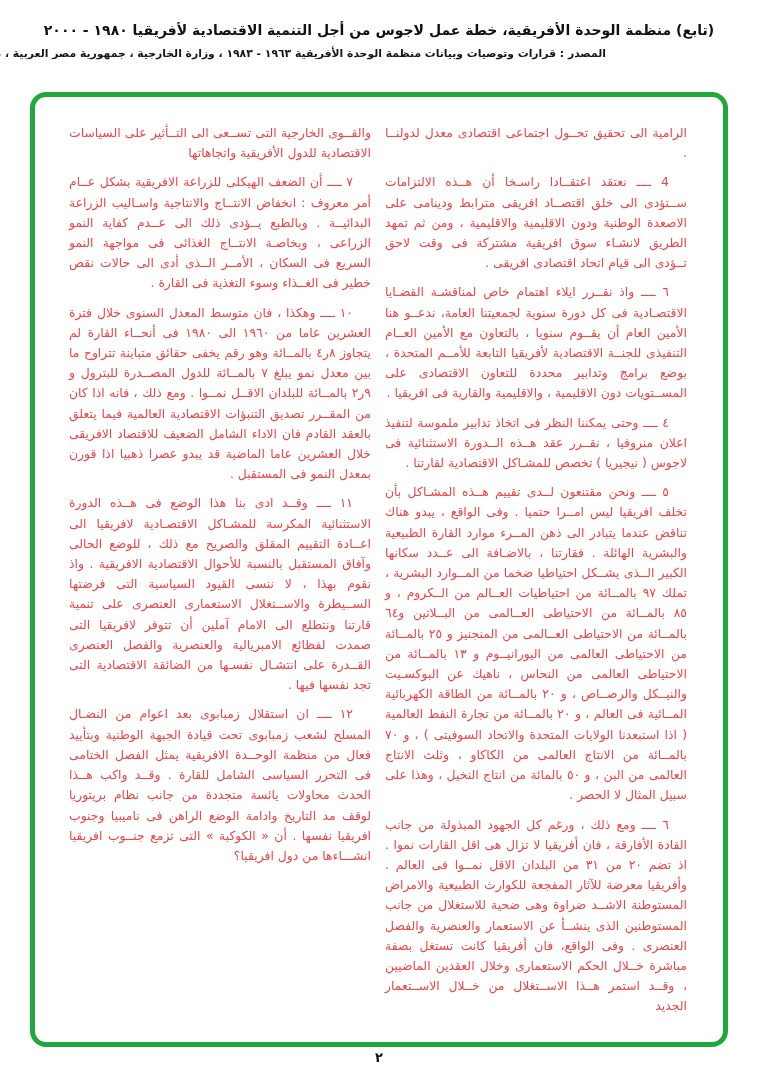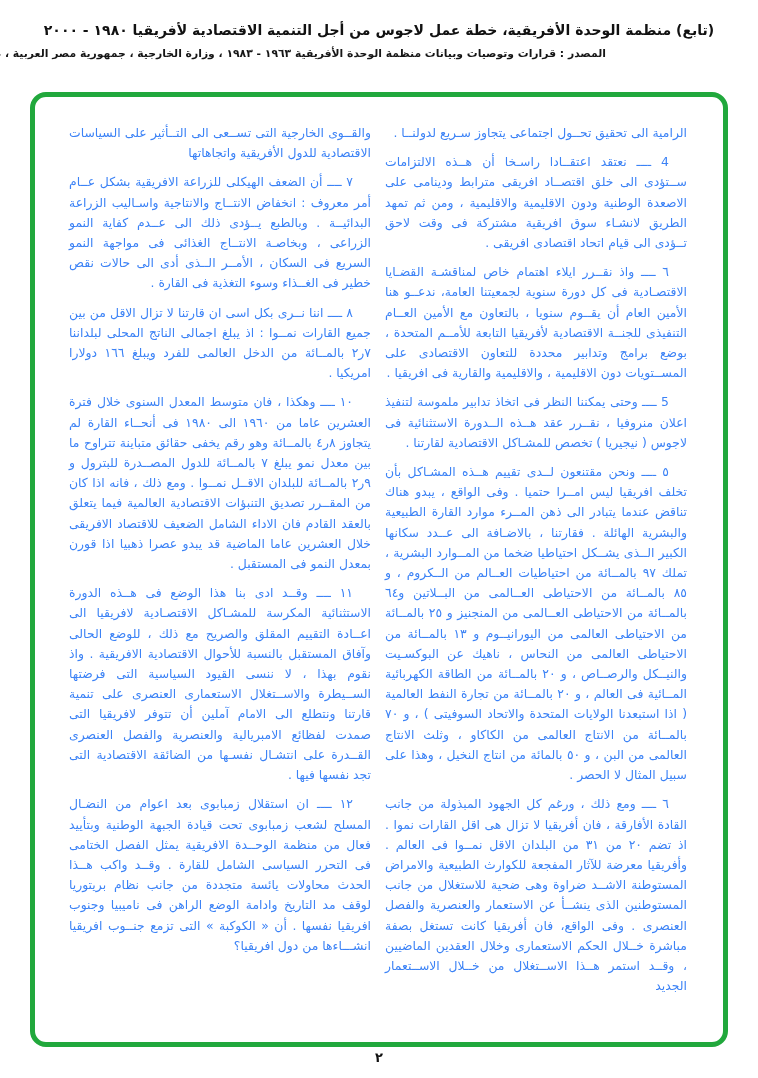--- a/index.html
+++ b/index.html
@@ -23,51 +23,50 @@
     box-sizing:border-box;border:5px solid var(--green,#21a83c);
     border-radius:16px;padding:26px 36px 10px 36px;overflow:hidden;
     background:#fff;
   }
   .cols{
     direction:rtl;display:flex;gap:14px;align-items:flex-start;
   }
   .col{
     width:302px;flex:0 0 302px;
     font-size:12.4px;line-height:20.2px;text-align:justify;
-    color:#3b82f6;
+    color:#ef4444;
   }
   .col p{margin:0 0 9px 0;text-indent:18px;}
   .col p.cont{text-indent:0;}
   .footer{
     position:absolute;left:0;top:1050px;width:758px;text-align:center;
     font-size:13px;font-weight:bold;color:#111;
   }
 </style>
 </head>
 <body>
 
 <div class="header">
   <div class="title">(تابع) منظمة الوحدة الأفريقية، خطة عمل لاجوس من أجل التنمية الاقتصادية لأفريقيا ١٩٨٠ - ٢٠٠٠</div>
   <div class="source">المصدر : قرارات وتوصيات وبيانات منظمة الوحدة الأفريقية ١٩٦٣ - ١٩٨٣ ، وزارة الخارجية ، جمهورية مصر العربية ، ط ١٩٨٥ ، ص ٧٦٤ - ٨٤٣</div>
 </div>
 
 <div class="frame">
   <div class="cols">
     <div class="col">
-      <p class="cont">الرامية الى تحقيق تحــول اجتماعى يتجاوز سـريع لدولنــا .</p>
+      <p class="cont">الرامية الى تحقيق تحــول اجتماعى اقتصادى معدل لدولنــا .</p>
       <p>4 ــــ نعتقد اعتقــادا راسـخا أن هــذه الالتزامات ســتؤدى الى خلق اقتصــاد افريقى مترابط ودينامى على الاصعدة الوطنية ودون الاقليمية والاقليمية ، ومن ثم تمهد الطريق لانشـاء سوق افريقية مشتركة فى وقت لاحق تــؤدى الى قيام اتحاد اقتصادى افريقى .</p>
       <p>٦ ــــ واذ نقــرر ايلاء اهتمام خاص لمناقشـة القضـايا الاقتصـادية فى كل دورة سنوية لجمعيتنا العامة، ندعــو هنا الأمين العام أن يقــوم سنويا ، بالتعاون مع الأمين العــام التنفيذى للجنــة الاقتصادية لأفريقيا التابعة للأمــم المتحدة ، بوضع برامج وتدابير محددة للتعاون الاقتصادى على المســتويات دون الاقليمية ، والاقليمية والقارية فى افريقيا .</p>
-      <p>5 ــــ وحتى يمكننا النظر فى اتخاذ تدابير ملموسة لتنفيذ اعلان منروفيا ، نقــرر عقد هــذه الــدورة الاستثنائية فى لاجوس ( نيجيريا ) تخصص للمشـاكل الاقتصادية لقارتنا .</p>
+      <p>٤ ــــ وحتى يمكننا النظر فى اتخاذ تدابير ملموسة لتنفيذ اعلان منروفيا ، نقــرر عقد هــذه الــدورة الاستثنائية فى لاجوس ( نيجيريا ) تخصص للمشـاكل الاقتصادية لقارتنا .</p>
       <p>٥ ــــ ونحن مقتنعون لــدى تقييم هــذه المشـاكل بأن تخلف افريقيا ليس امــرا حتميا . وفى الواقع ، يبدو هناك تناقض عندما يتبادر الى ذهن المــرء موارد القارة الطبيعية والبشرية الهائلة . فقارتنا ، بالاضـافة الى عــدد سكانها الكبير الــذى يشــكل احتياطيا ضخما من المــوارد البشرية ، تملك ٩٧ بالمــائة من احتياطيات العــالم من الــكروم ، و ٨٥ بالمــائة من الاحتياطى العــالمى من البــلاتين و٦٤ بالمــائة من الاحتياطى العــالمى من المنجنيز و ٢٥ بالمــائة من الاحتياطى العالمى من اليورانيــوم و ١٣ بالمــائة من الاحتياطى العالمى من النحاس ، ناهيك عن البوكسـيت والنيــكل والرصــاص ، و ٢٠ بالمــائة من الطاقة الكهربائية المــائية فى العالم ، و ٢٠ بالمــائة من تجارة النفط العالمية ( اذا استبعدنا الولايات المتحدة والاتحاد السوفيتى ) ، و ٧٠ بالمــائة من الانتاج العالمى من الكاكاو ، وثلث الانتاج العالمى من البن ، و ٥٠ بالمائة من انتاج النخيل ، وهذا على سبيل المثال لا الحصر .</p>
       <p>٦ ــــ ومع ذلك ، ورغم كل الجهود المبذولة من جانب القادة الأفارقة ، فان أفريقيا لا تزال هى اقل القارات نموا . اذ تضم ٢٠ من ٣١ من البلدان الاقل نمــوا فى العالم . وأفريقيا معرضة للآثار المفجعة للكوارث الطبيعية والامراض المستوطنة الاشــد ضراوة وهى ضحية للاستغلال من جانب المستوطنين الذى ينشــأ عن الاستعمار والعنصرية والفصل العنصرى . وفى الواقع، فان أفريقيا كانت تستغل بصفة مباشرة خــلال الحكم الاستعمارى وخلال العقدين الماضيين ، وقــد استمر هــذا الاســتغلال من خــلال الاســتعمار الجديد</p>
     </div>
     <div class="col">
       <p class="cont">والقــوى الخارجية التى تســعى الى التــأثير على السياسات الاقتصادية للدول الأفريقية واتجاهاتها</p>
       <p>٧ ــــ أن الضعف الهيكلى للزراعة الافريقية بشكل عــام أمر معروف : انخفاض الانتــاج والانتاجية واسـاليب الزراعة البدائيــة . وبالطبع يــؤدى ذلك الى عــدم كفاية النمو الزراعى ، وبخاصـة الانتــاج الغذائى فى مواجهة النمو السريع فى السكان ، الأمــر الــذى أدى الى حالات نقص خطير فى الغــذاء وسوء التغذية فى القارة .</p>
-      <p>٨ ــــ اننا نــرى بكل اسى ان قارتنا لا تزال الاقل من بين جميع القارات نمــوا : اذ يبلغ اجمالى الناتج المحلى لبلداننا ٧ر٢ بالمــائة من الدخل العالمى للفرد ويبلغ ١٦٦ دولارا امريكيا .</p>
       <p>١٠ ــــ وهكذا ، فان متوسط المعدل السنوى خلال فترة العشرين عاما من ١٩٦٠ الى ١٩٨٠ فى أنحــاء القارة لم يتجاوز ٨ر٤ بالمــائة وهو رقم يخفى حقائق متباينة تتراوح ما بين معدل نمو يبلغ ٧ بالمــائة للدول المصــدرة للبترول و ٩ر٢ بالمــائة للبلدان الاقــل نمــوا . ومع ذلك ، فانه اذا كان من المقــرر تصديق التنبؤات الاقتصادية العالمية فيما يتعلق بالعقد القادم فان الاداء الشامل الضعيف للاقتصاد الافريقى خلال العشرين عاما الماضية قد يبدو عصرا ذهبيا اذا قورن بمعدل النمو فى المستقبل .</p>
       <p>١١ ــــ وقــد ادى بنا هذا الوضع فى هــذه الدورة الاستثنائية المكرسة للمشـاكل الاقتصـادية لافريقيا الى اعــادة التقييم المقلق والصريح مع ذلك ، للوضع الحالى وآفاق المستقبل بالنسبة للأحوال الاقتصادية الافريقية . واذ نقوم بهذا ، لا ننسى القيود السياسية التى فرضتها الســيطرة والاســتغلال الاستعمارى العنصرى على تنمية قارتنا ونتطلع الى الامام آملين أن تتوفر لافريقيا التى صمدت لفظائع الامبريالية والعنصرية والفصل العنصرى القــدرة على انتشـال نفسـها من الضائقة الاقتصادية التى تجد نفسها فيها .</p>
       <p>١٢ ــــ ان استقلال زمبابوى بعد اعوام من النضـال المسلح لشعب زمبابوى تحت قيادة الجبهة الوطنية وبتأييد فعال من منظمة الوحــدة الافريقية يمثل الفصل الختامى فى التحرر السياسى الشامل للقارة . وقــد واكب هــذا الحدث محاولات يائسة متجددة من جانب نظام بريتوريا لوقف مد التاريخ وادامة الوضع الراهن فى ناميبيا وجنوب افريقيا نفسها . أن « الكوكبة » التى تزمع جنــوب افريقيا انشـــاءها من دول افريقيا؟</p>
     </div>
   </div>
 </div>
 
 <div class="footer">٢</div>
 
 </body></html>

